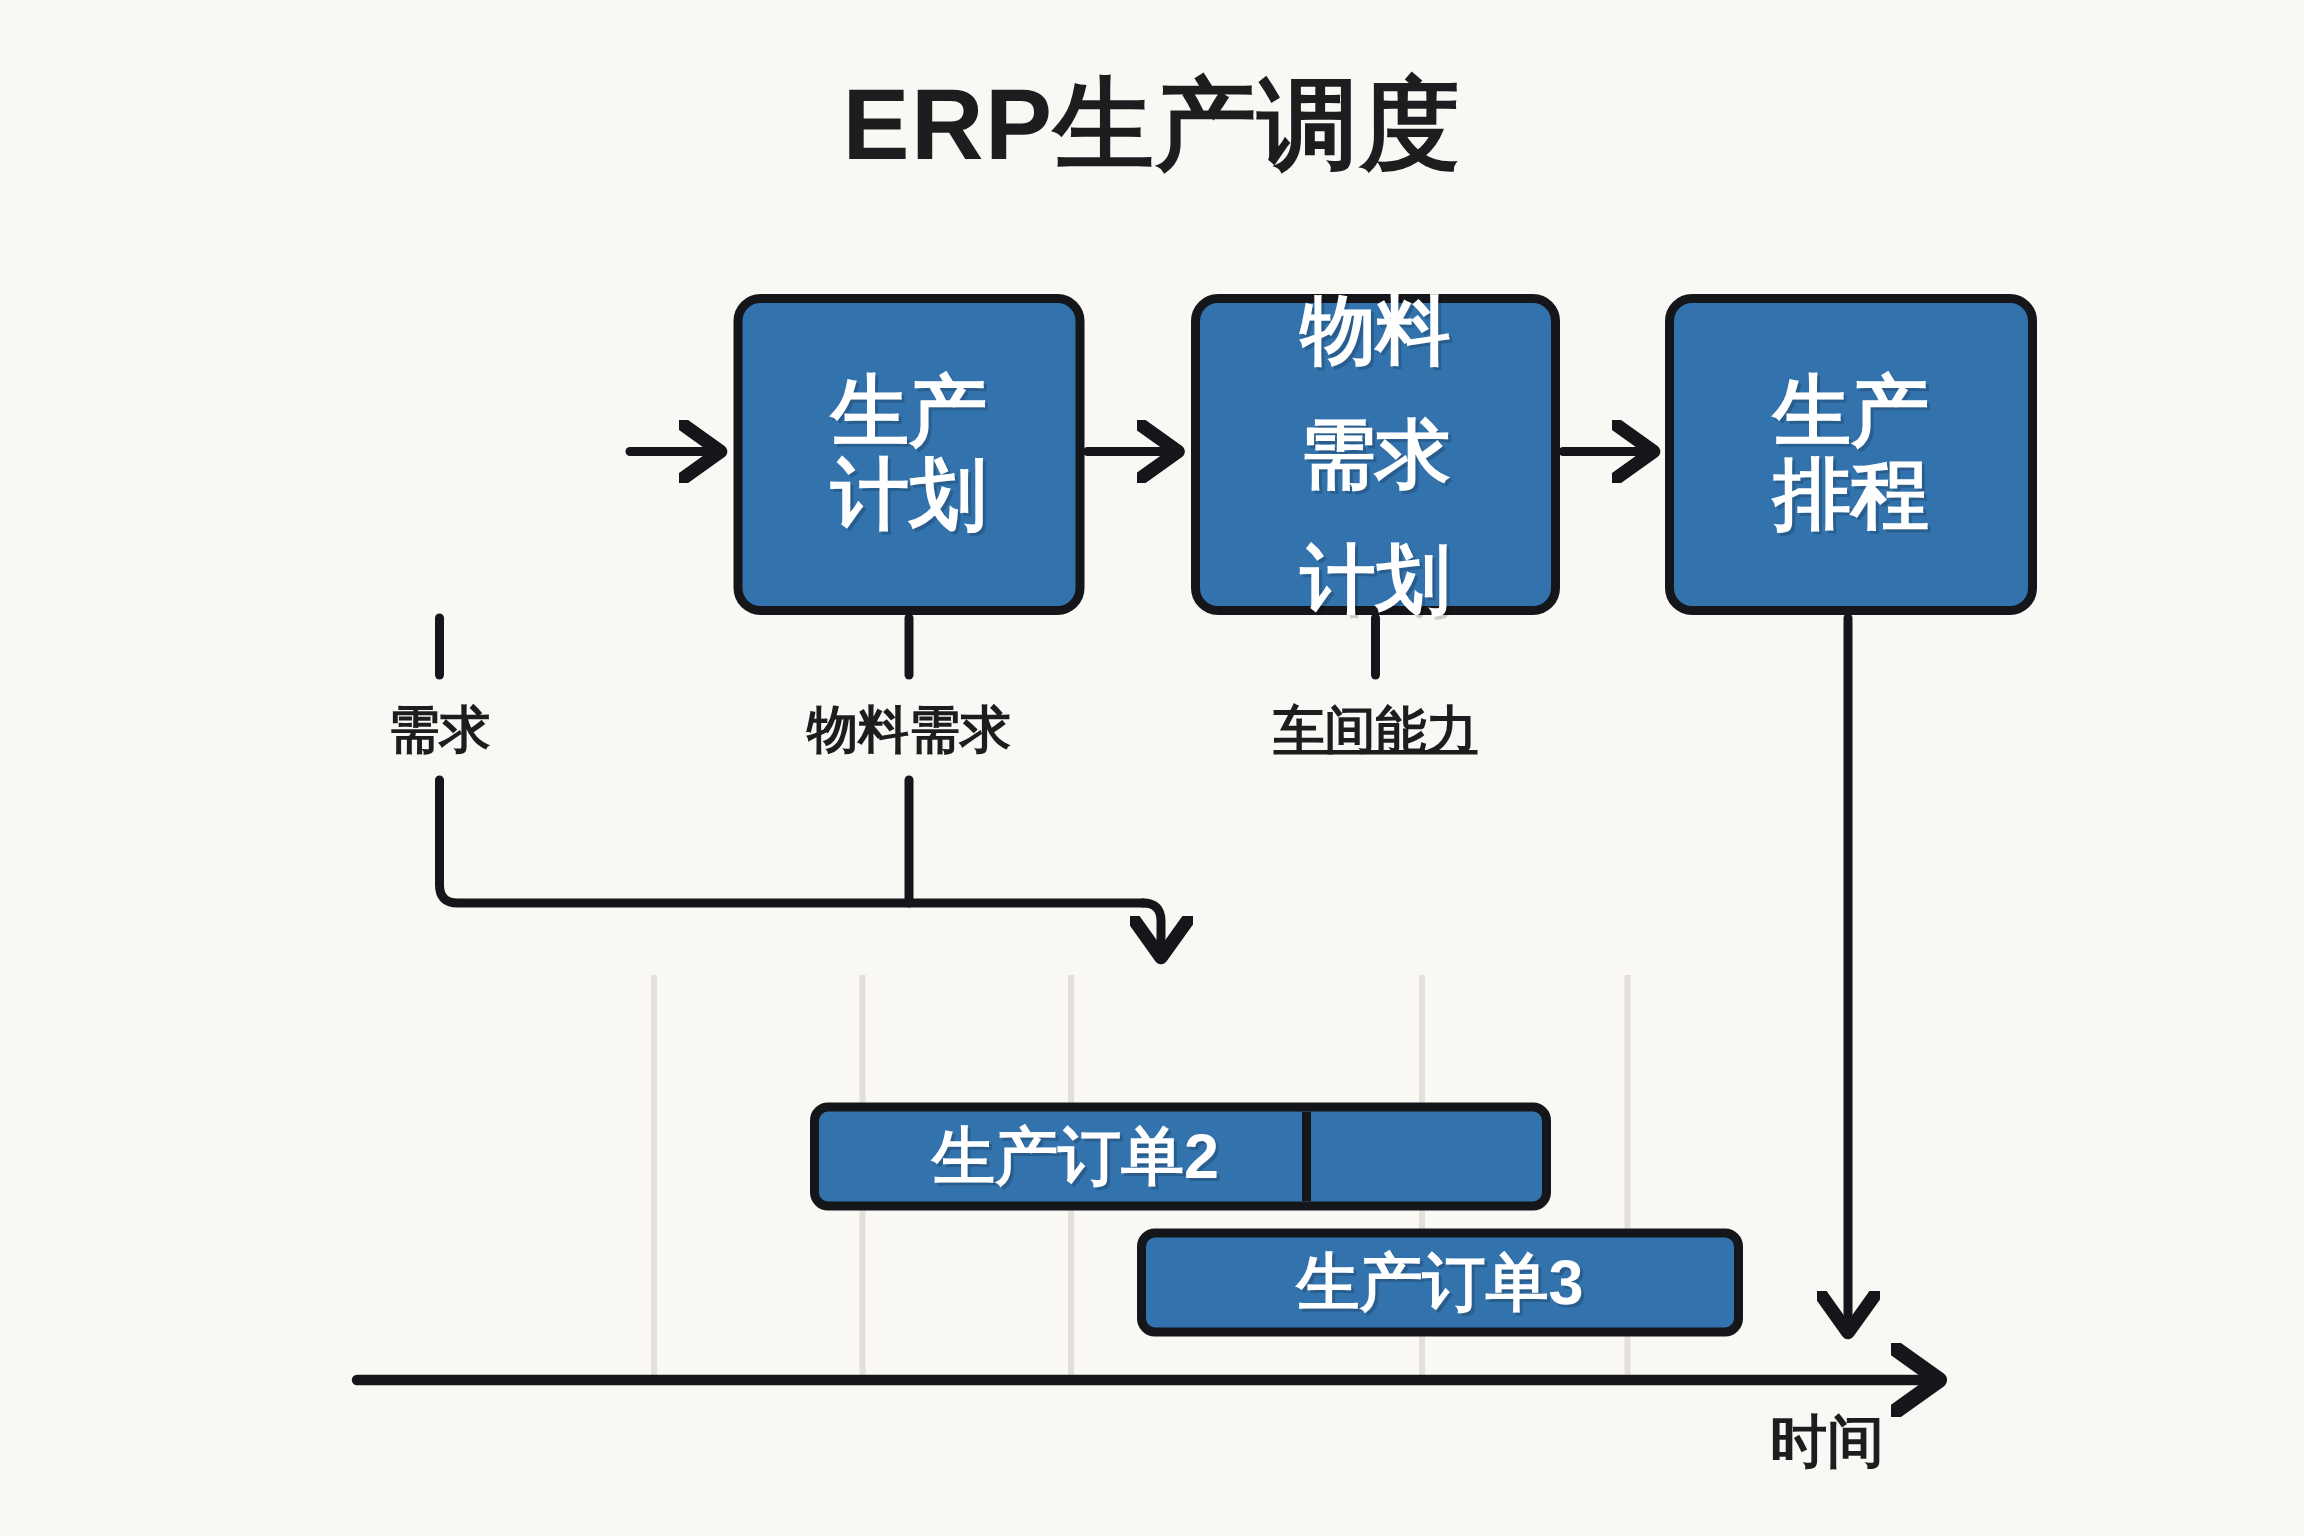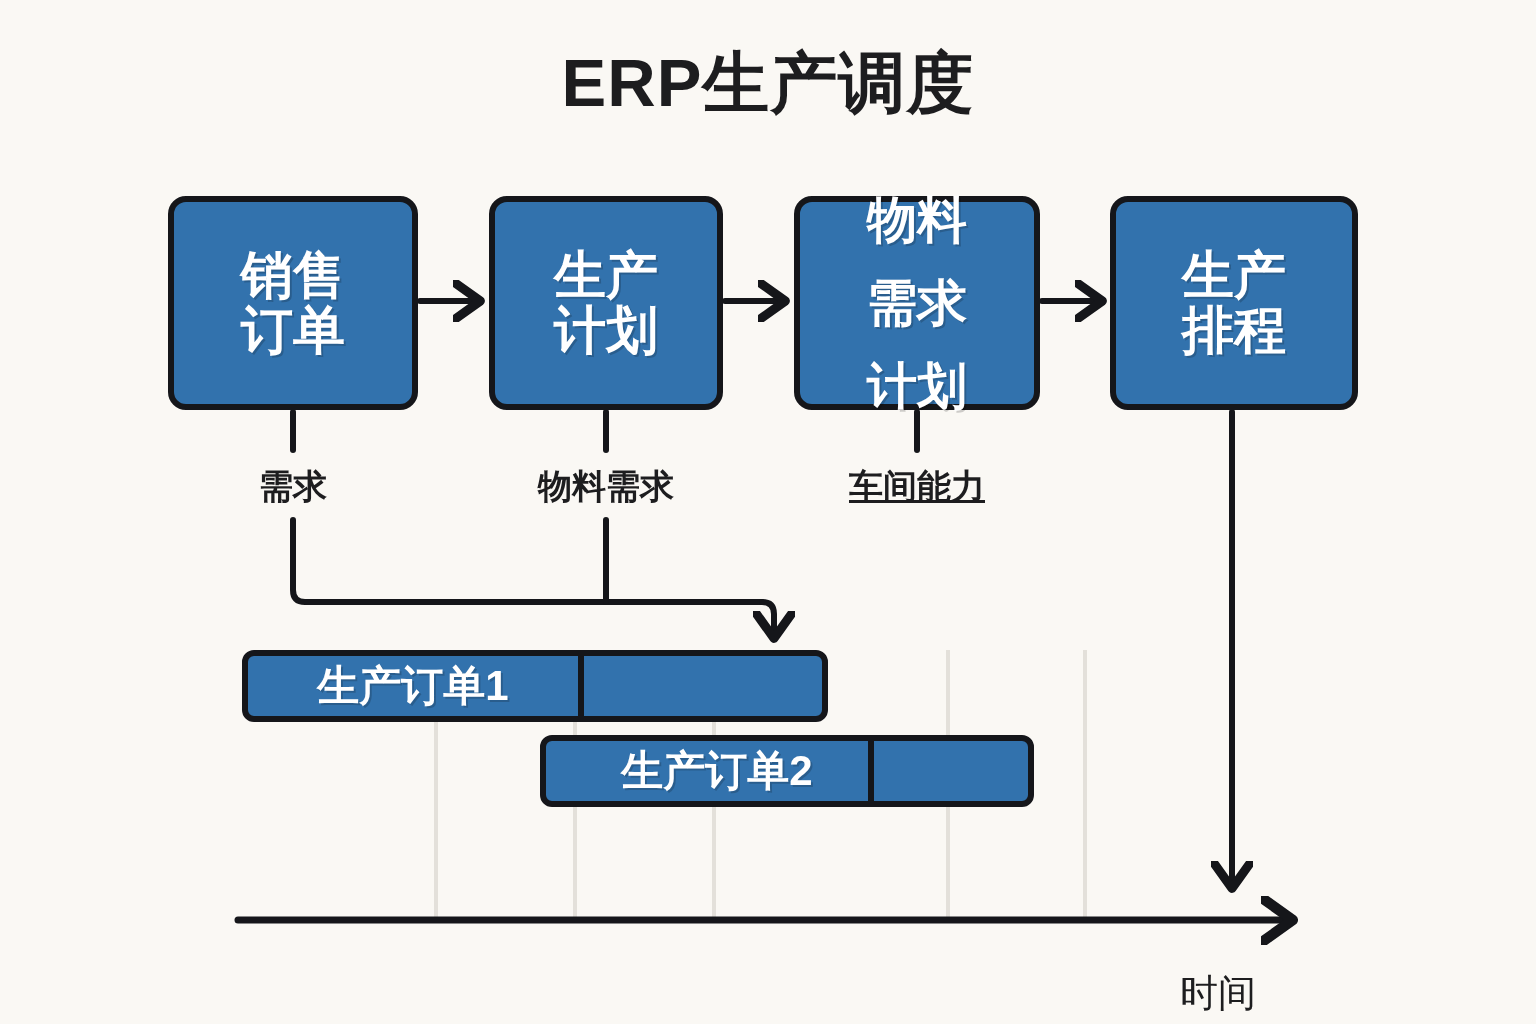--- a/index.html
+++ b/index.html
@@ -122,23 +122,23 @@
   #bar-order-2 .seg-label { width: 322px; padding-left: 20px; }
   #bar-order-2 .seg-tail  { flex: 1; }
 
   #bar-order-3 { left: 758px; top: 819px; width: 404px; height: 72px; }
   #bar-order-3 .seg-label { width: 100%; }
 
   
   #axis-caption {
     position: absolute;
     left: 1218px;
-    top: 968px;
+    top: 936px;
     font-size: 38px;
-    font-weight: 400;
+    font-weight: 700;
     color: #1d1d1f;
     white-space: nowrap;
     transform: translateX(-50%);
   }
 </style>
 </head>
 <body>
 
 <div id="stage">
 
@@ -175,24 +175,20 @@
       <path d="M293,520 L293,590 Q293,602 305,602 L762,602"></path>
       <path d="M606,520 L606,602"></path>
       <path d="M762,602 Q774,602 774,614 L774,636" marker-end="url(#arrowhead)"></path>
     </g>
 
     <path d="M1232,412 L1232,886" stroke="#15161a" stroke-width="6" fill="none" stroke-linecap="round" marker-end="url(#arrowhead)"></path>
 
     <line x1="238" y1="920" x2="1290" y2="920" stroke="#15161a" stroke-width="7" fill="none" stroke-linecap="round" marker-end="url(#arrowhead)"></line>
   </svg>
 
-  <div class="flow-box fb-2line" id="box-sales">
-    <span class="ln">销售</span>
-    <span class="ln">订单</span>
-  </div>
 
   <div class="flow-box fb-2line" id="box-plan">
     <span class="ln">生产</span>
     <span class="ln">计划</span>
   </div>
 
   <div class="flow-box fb-3line" id="box-mrp">
     <span class="ln">物料</span>
     <span class="ln">需求</span>
     <span class="ln">计划</span>
@@ -200,26 +196,25 @@
 
   <div class="flow-box fb-2line" id="box-schedule">
     <span class="ln">生产</span>
     <span class="ln">排程</span>
   </div>
 
   <div class="conn-label" id="label-demand">需求</div>
   <div class="conn-label" id="label-material">物料需求</div>
   <div class="conn-label" id="label-capacity">车间能力</div>
 
-  <div class="gantt-bar" id="bar-order-1">
-    <div class="seg-label">生产订单1</div>
-    <div class="seg-tail"></div>
-  </div>
 
   <div class="gantt-bar" id="bar-order-2">
     <div class="seg-label">生产订单2</div>
     <div class="seg-tail"></div>
   </div>
 
+  <div class="gantt-bar" id="bar-order-3">
+    <div class="seg-label">生产订单3</div>
+  </div>
 
   <div id="axis-caption">时间</div>
 
 </div>
 
 </body></html>

